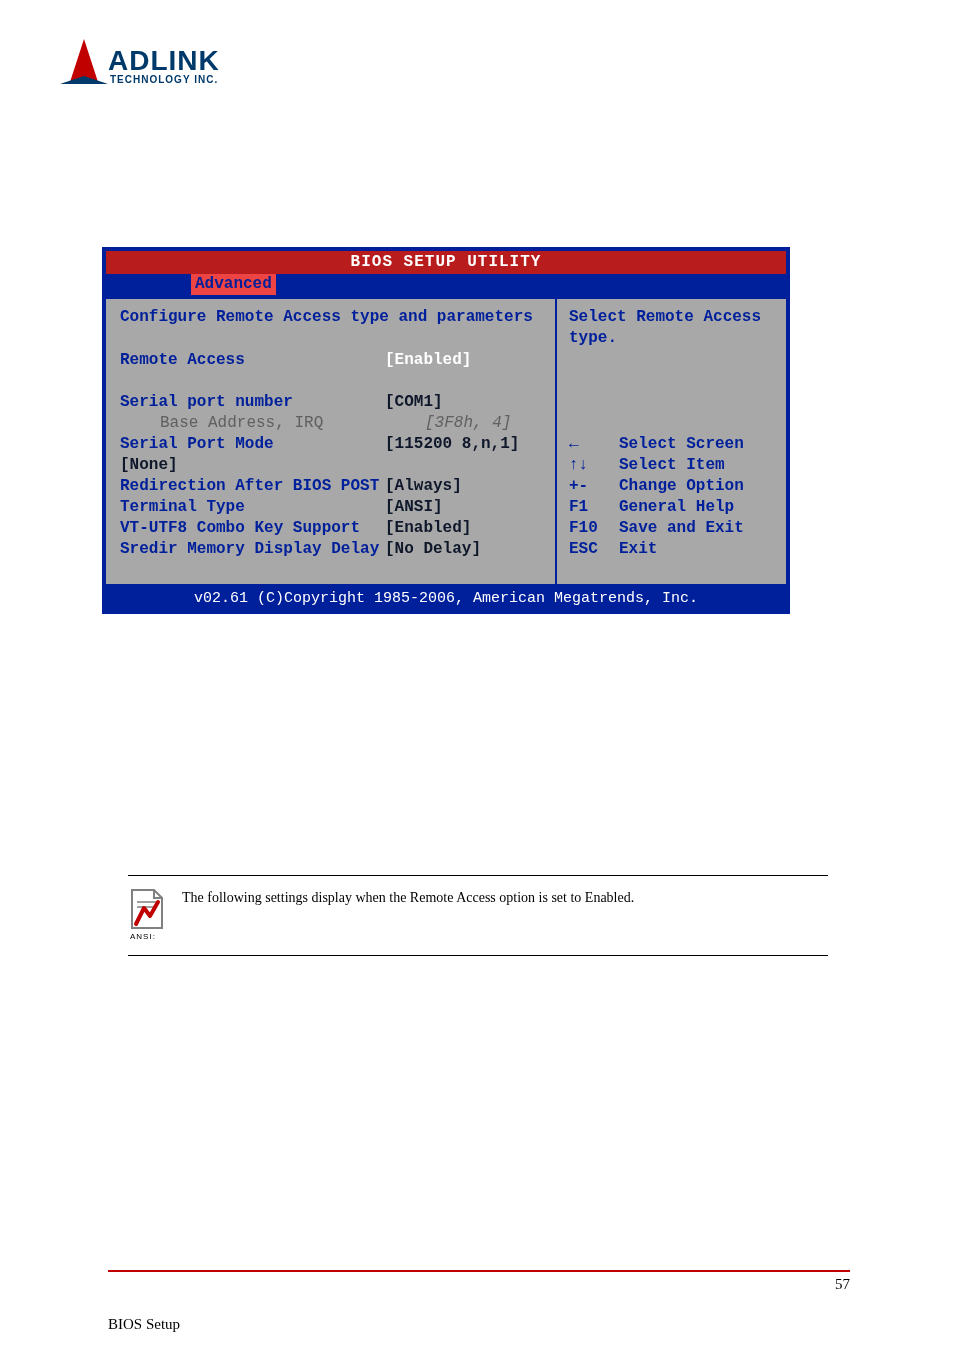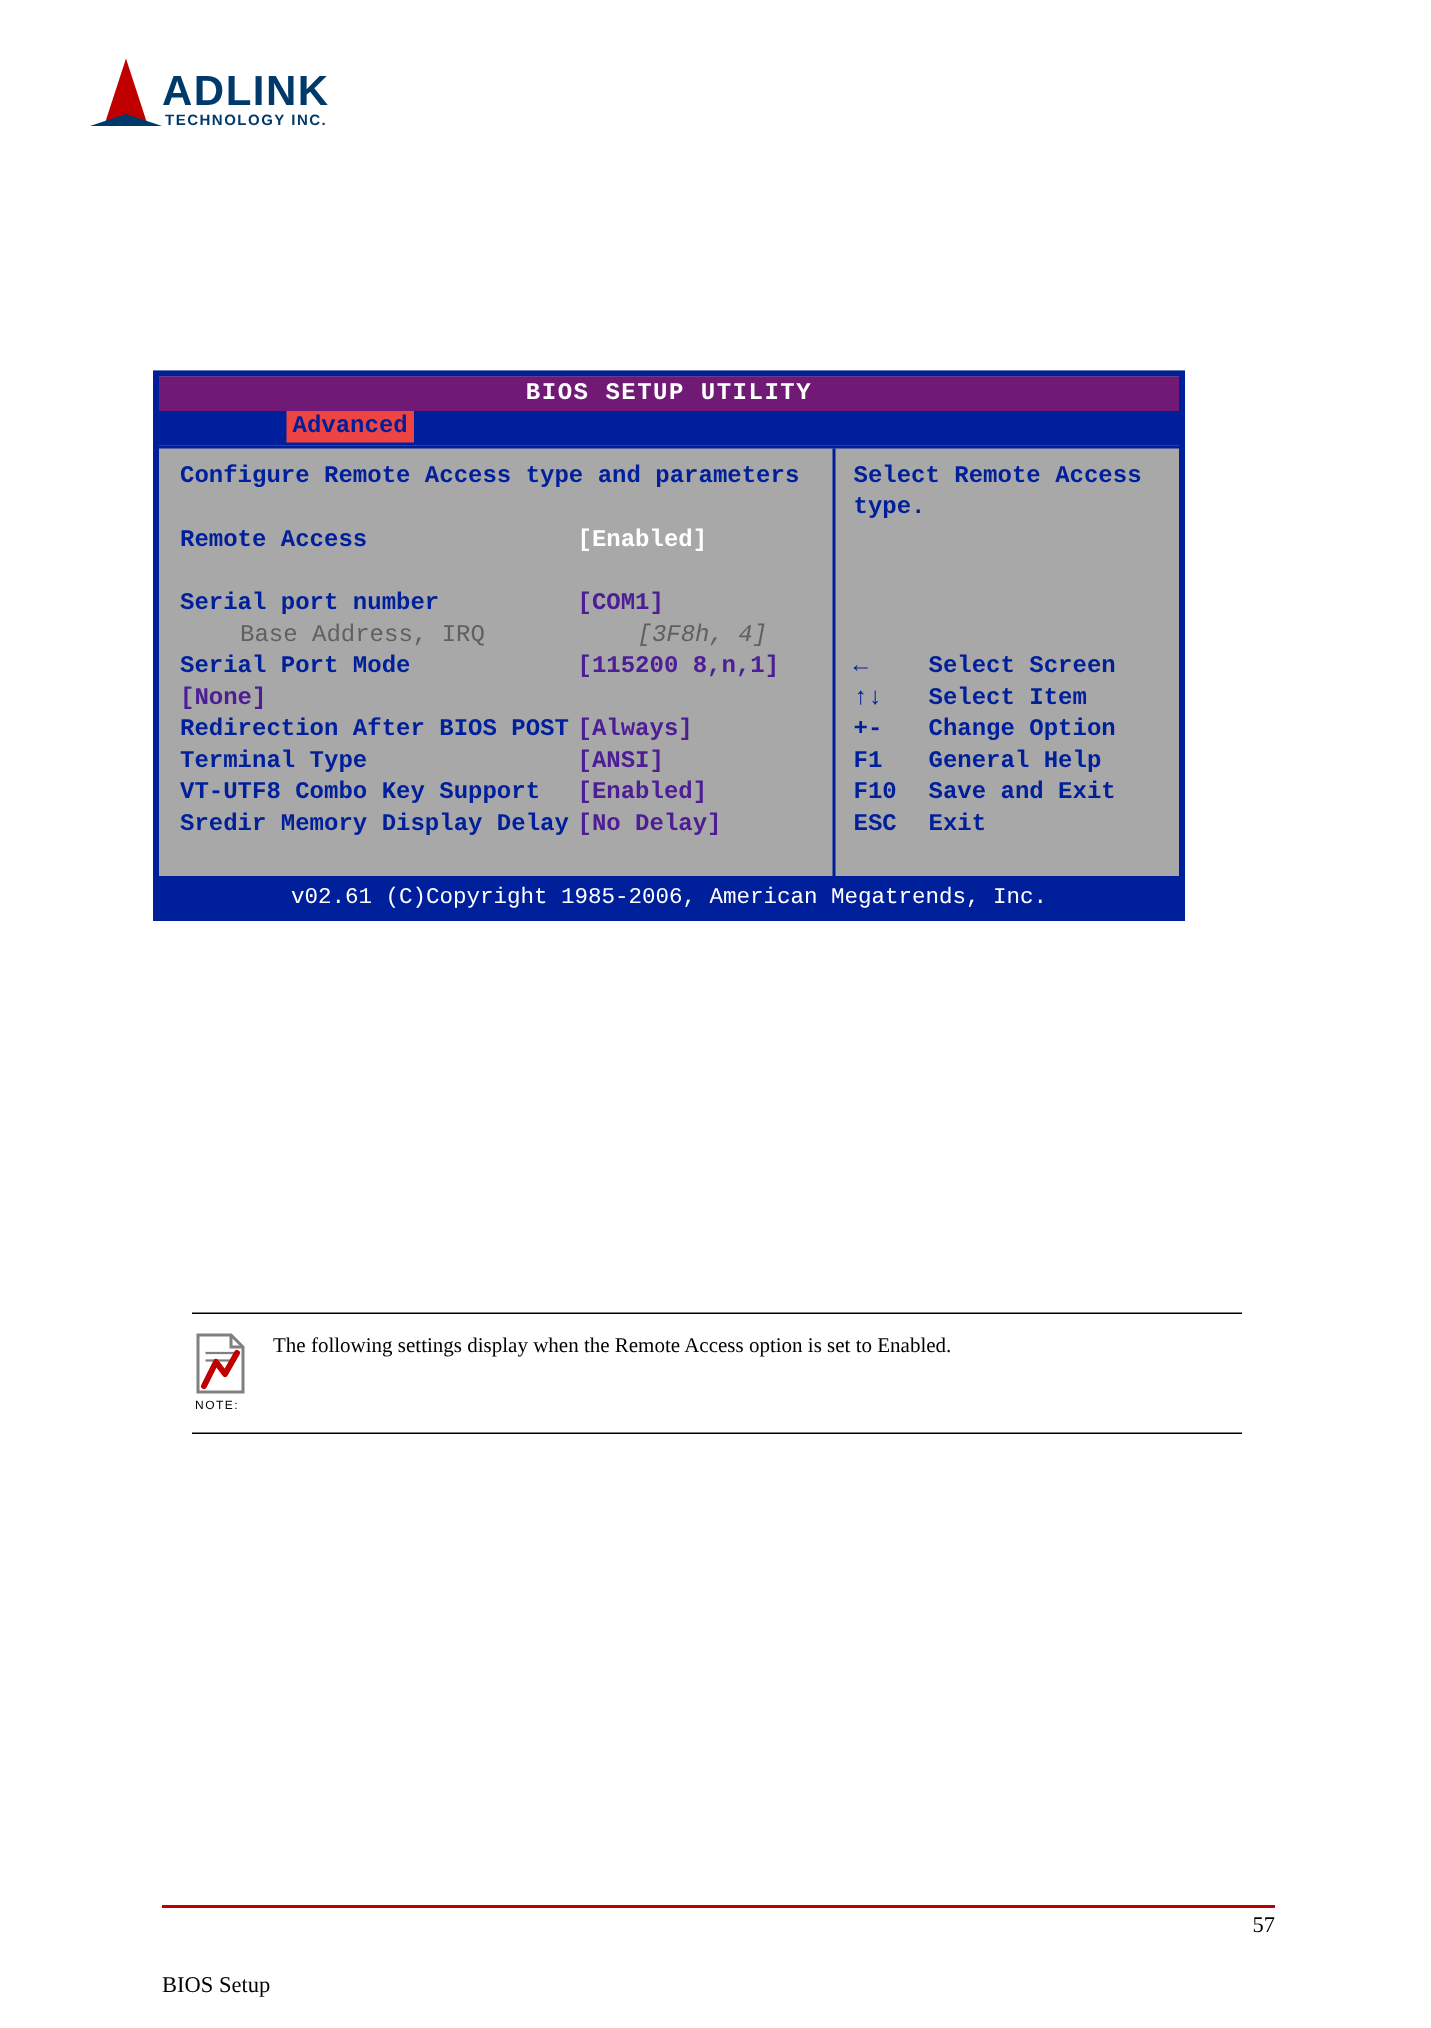--- a/index.html
+++ b/index.html
@@ -27,21 +27,21 @@
     top: 247px;
     left: 102px;
     width: 680px;
     border: 4px solid #001f9b;
     background: #a8a8a8;
     font-family: "Courier New", monospace;
     font-size: 16px;
     line-height: 21px;
   }
   .bios-title-bar {
-    background: #701a75;
+    background: #b91c1c;
     color: #fff;
     text-align: center;
     font-weight: bold;
     padding: 1px 0;
     letter-spacing: 1px;
   }
   .bios-tabs {
     background: #001f9b;
     padding: 0 85px 2px;
   }
@@ -80,21 +80,21 @@
     width: 265px;
     color: #001f9b;
     font-weight: bold;
   }
   .bl-row .label.dim {
     color: #606060;
     font-weight: normal;
     padding-left: 40px;
   }
   .bl-row .value {
-    color: #4c1d95;
+    color: #0f172a;
     font-weight: bold;
   }
   .bl-row .value.selected {
     color: #fff;
   }
   .bl-row .value.dim {
     color: #606060;
     font-weight: normal;
     font-style: italic;
   }
@@ -288,21 +288,21 @@
     <hr class="hr-thin">
     <div class="note-row">
       <div class="note-icon">
         <svg width="36" height="42" viewBox="0 0 36 42">
           <polygon points="4,2 26,2 34,10 34,40 4,40" fill="#fff" stroke="#808080" stroke-width="2"></polygon>
           <polyline points="26,2 26,10 34,10" fill="none" stroke="#808080" stroke-width="2"></polyline>
           <line x1="9" y1="14" x2="29" y2="14" stroke="#808080" stroke-width="1.5"></line>
           <line x1="9" y1="19" x2="29" y2="19" stroke="#808080" stroke-width="1.5"></line>
           <path d="M8 36 L16 20 L22 28 L30 14" stroke="#c00000" stroke-width="4" fill="none" stroke-linecap="round" stroke-linejoin="round"></path>
         </svg>
-        <div class="note-label">NOTE:</div>
+        <div class="note-label">ANSI:</div>
       </div>
       <div class="note-text">The following settings display when the Remote Access option is set to Enabled.</div>
     </div>
     <hr class="hr-thin">
   </div>
 
   <hr class="footer-hr">
   <div class="footer-left">BIOS Setup</div>
   <div class="footer-right">57</div>
 

